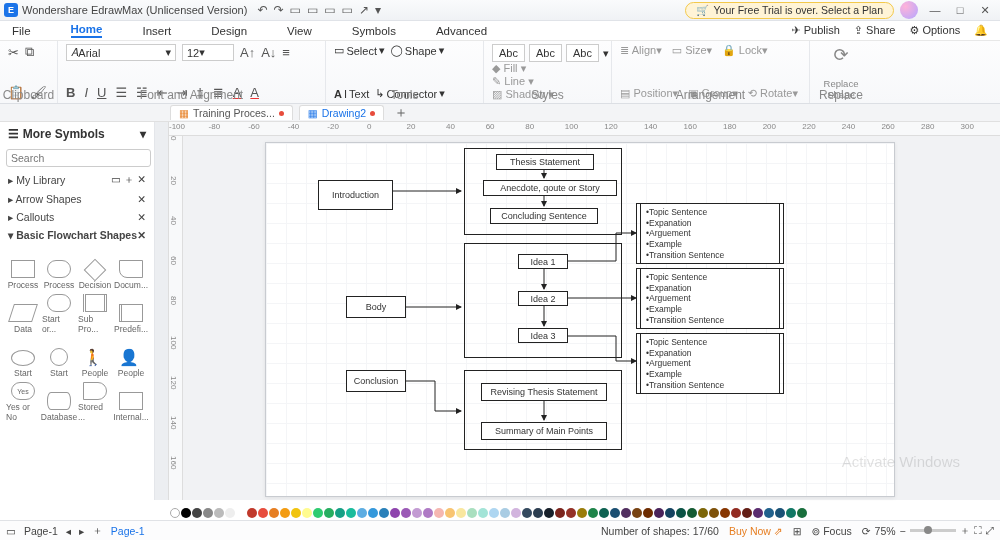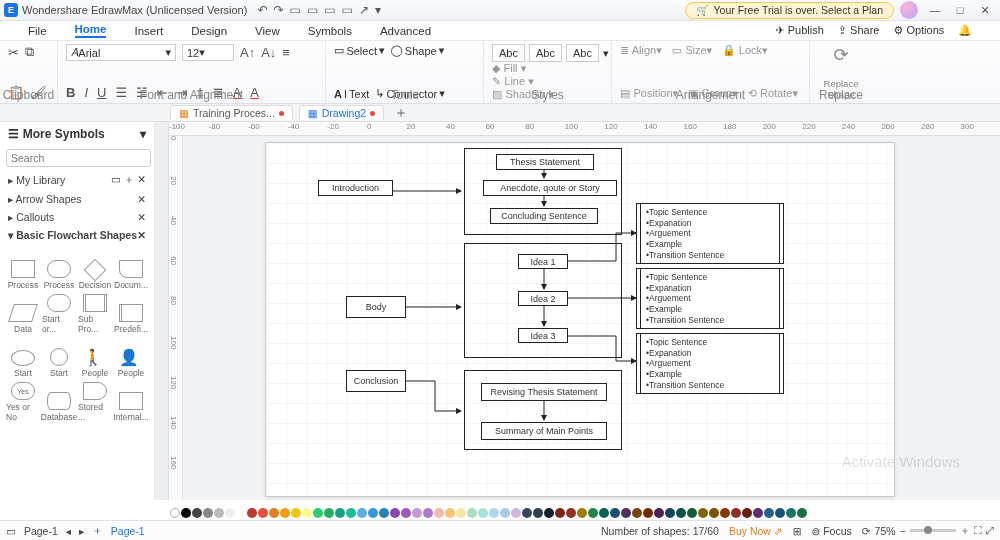--- a/index.html
+++ b/index.html
@@ -10,21 +10,21 @@
 .titlebar .logo { width:14px;height:14px;background:#1a73e8;border-radius:3px;color:#fff;display:flex;align-items:center;justify-content:center;font-size:9px;font-weight:bold;margin-right:4px;}
 .titlebar .title { font-size:11px; color:#444;}
 .titlebar .qat { display:flex; gap:6px; margin-left:10px; color:#555;}
 .titlebar .qat span{font-size:12px;}
 .trial { margin-left:auto; background:#fff4d6; border:1px solid #f3c94b;border-radius:11px;padding:1px 10px;font-size:10.5px;color:#333;display:flex;align-items:center;gap:4px;}
 .avatar{width:18px;height:18px;border-radius:50%;background:radial-gradient(circle at 30% 30%,#ffb3d9,#b3a6ff);margin:0 6px;}
 .winbtns{display:flex;gap:3px;}
 .winbtns span{width:22px;text-align:center;font-size:11px;color:#555;}
 
 
-.menubar{height:20px;background:#fff;display:flex;align-items:center;padding:0 28px;gap:28px;border-bottom:1px solid #e8e8e8;}
+.menubar{height:20px;background:#fff;display:flex;align-items:center;padding:0 12px;gap:40px;border-bottom:1px solid #e8e8e8;}
 .menubar span{font-size:11.5px;color:#333;}
 .menubar .active{color:#1a73e8;font-weight:600;border-bottom:2px solid #1a73e8;padding-bottom:1px;}
 .menubar .right{margin-left:auto;display:flex;gap:14px;color:#555;}
 .menubar .right span{font-size:11px;}
 
 
 .ribbon{height:63px;background:linear-gradient(#fdfdfe,#f7f8fa);border-bottom:1px solid #dcdfe4;display:flex;}
 .rgroup{border-right:1px solid #e6e8ec;padding:3px 8px;display:flex;flex-direction:column;justify-content:space-between;position:relative;}
 .rgroup .lbl{font-size:12px;color:#888;text-align:center;position:absolute;bottom:1px;left:0;right:0;}
 .rrow{display:flex;gap:6px;align-items:center;}
@@ -344,21 +344,21 @@
       <span>60</span>
       <span>80</span>
       <span>100</span>
       <span>120</span>
       <span>140</span>
       <span>160</span>
   </div>
 
   <div class="page">
 
-    <div class="fc-box" style="left:52px;top:37px;width:75px;height:16px">Introduction</div>
+    <div class="fc-box" style="left:52px;top:37px;width:75px;height:30px">Introduction</div>
     <div class="fc-box" style="left:80px;top:153px;width:60px;height:22px">Body</div>
     <div class="fc-box" style="left:80px;top:227px;width:60px;height:22px">Conclusion</div>
 
     <div class="fc-container" style="left:198px;top:5px;width:158px;height:87px"></div>
     <div class="fc-box" style="left:230px;top:11px;width:98px;height:16px">Thesis Statement</div>
     <div class="fc-box" style="left:217px;top:37px;width:134px;height:16px">Anecdote, qoute or Story</div>
     <div class="fc-box" style="left:224px;top:65px;width:108px;height:16px">Concluding Sentence</div>
 
     <div class="fc-container" style="left:198px;top:100px;width:158px;height:115px"></div>
     <div class="fc-box" style="left:252px;top:111px;width:50px;height:15px">Idea 1</div>

